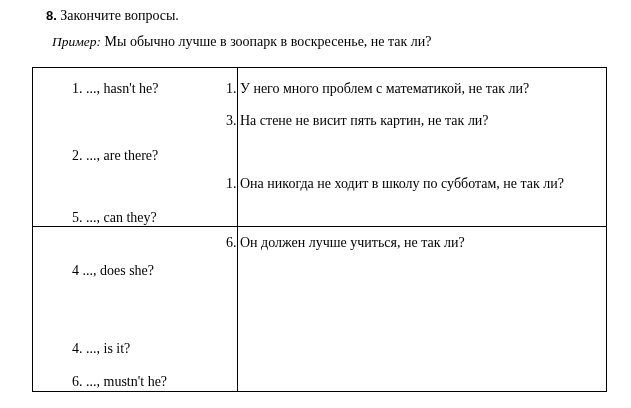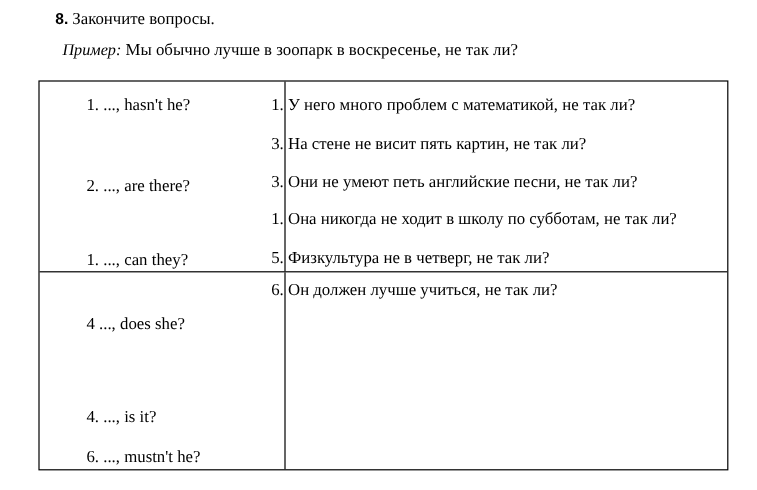--- a/index.html
+++ b/index.html
@@ -135,28 +135,26 @@
   <span class="example-label">Пример:</span>
   <span class="example-sentence">Мы обычно лучше в зоопарк в воскресенье, не так ли?</span>
 </div>
 
 <div class="qtable">
 
   <div class="qtable-row row-top">
     <div class="cell-left">
       <div class="q-item lt-1">1. ..., hasn't he?</div>
       <div class="q-item lt-2">2. ..., are there?</div>
-      <div class="q-item lt-3">1. ..., can they?</div>
+      <div class="q-item lt-3">5. ..., can they?</div>
     </div>
     <div class="cell-right">
       <div class="q-item rt-1">1. У него много проблем с математикой, не так ли?</div>
       <div class="q-item rt-2">3. На стене не висит пять картин, не так ли?</div>
-      <div class="q-item rt-3">3. Они не умеют петь английские песни, не так ли?</div>
       <div class="q-item rt-4">1. Она никогда не ходит в школу по субботам, не так ли?</div>
-      <div class="q-item rt-5">5. Физкультура не в четверг, не так ли?</div>
     </div>
   </div>
 
   <div class="qtable-row row-bottom">
     <div class="cell-left">
       <div class="q-item lb-4">4 ..., does she?</div>
       <div class="q-item lb-5">4. ..., is it?</div>
       <div class="q-item lb-6">6. ..., mustn't he?</div>
     </div>
     <div class="cell-right">

